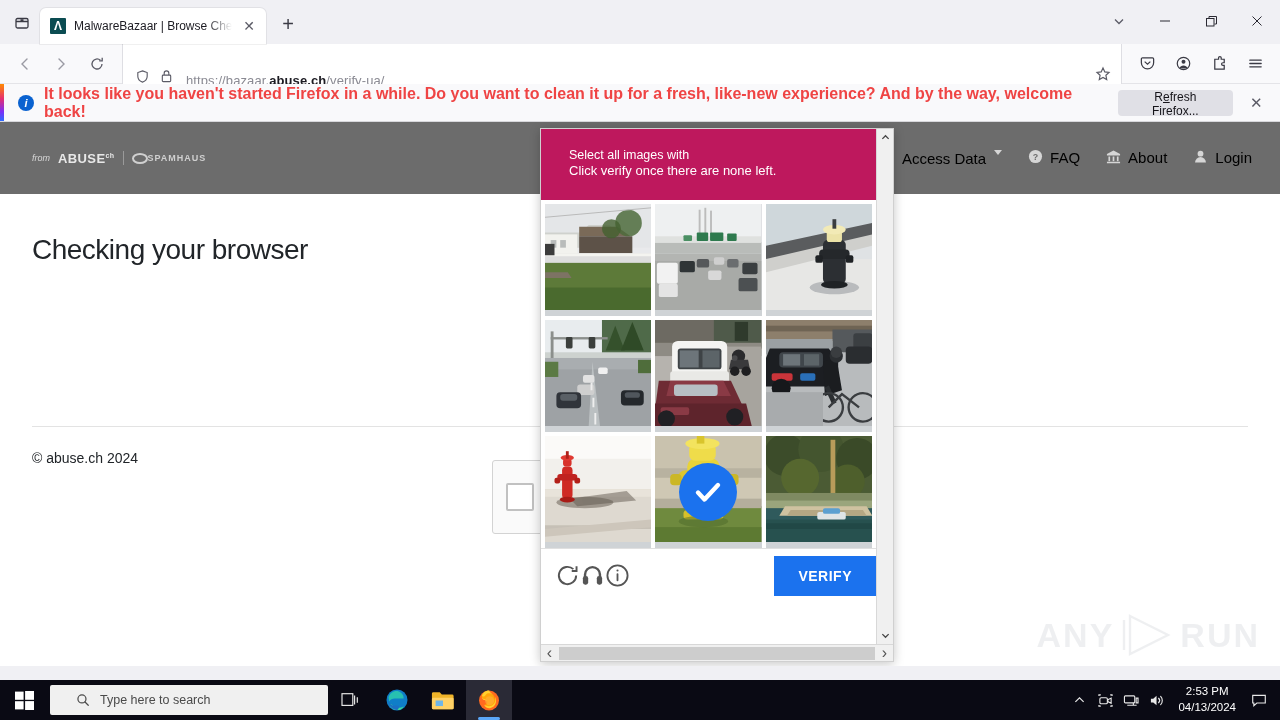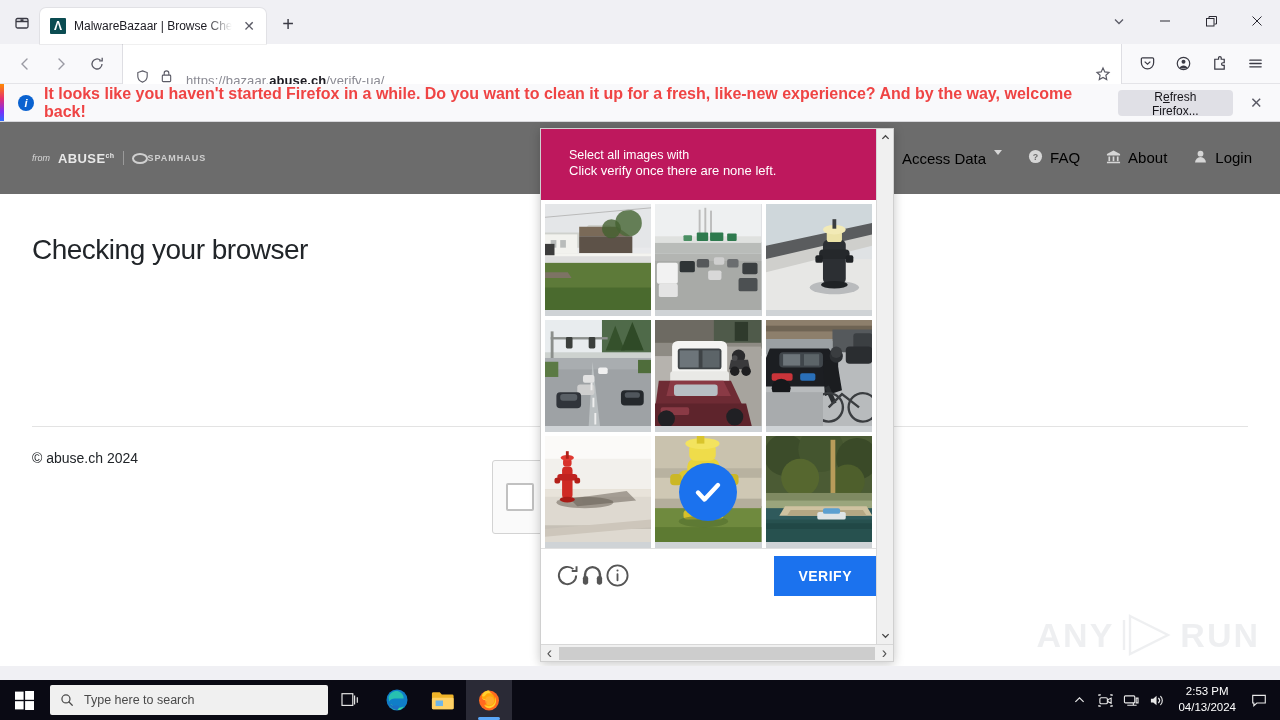--- a/index.html
+++ b/index.html
@@ -199,21 +199,21 @@
 
   
   .taskbar {
     position:absolute; left:0; bottom:0; width:1280px; height:40px;
     background:#0a0a14; display:flex; align-items:center;
   }
   .start { width: 48px; height:40px; display:flex; align-items:center;
     justify-content:center; cursor:pointer; }
   .tb-search {
     width: 278px; height: 30px; background:#f0f0f0; border-radius:2px;
-    display:flex; align-items:center; gap:10px; padding: 0 10px;
+    display:flex; align-items:center; gap:10px; padding: 0 26px;
     margin-left: 2px; cursor:text;
   }
   .tb-search span { font-size: 12.5px; color:#4a4a4a; }
   .tb-icon { width: 46px; height:40px; display:flex; align-items:center;
     justify-content:center; cursor:pointer; position:relative; }
   .tb-icon.active { background:#2a2a36; }
   .tb-icon.active::after { content:""; position:absolute; bottom:0; left:12px;
     right:12px; height:3px; background:#5ba7f7; border-radius:2px;}
   .tray { margin-left:auto; display:flex; align-items:center; gap:0; padding-right:6px;}
   .tray-icon { width: 26px; height:40px; display:flex; align-items:center;

